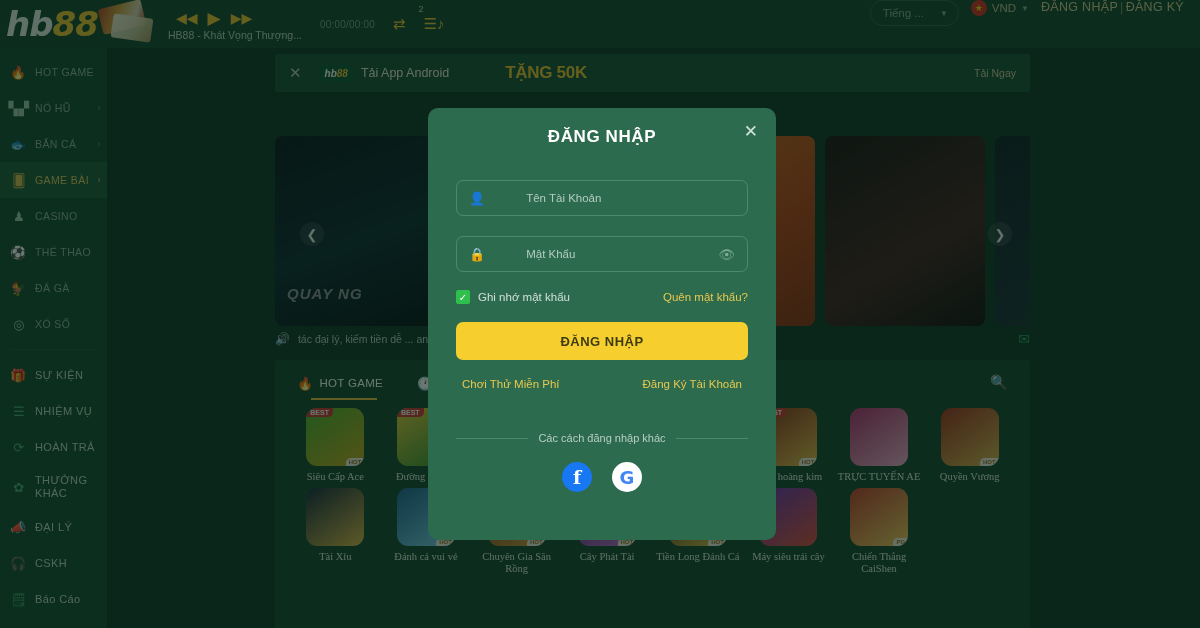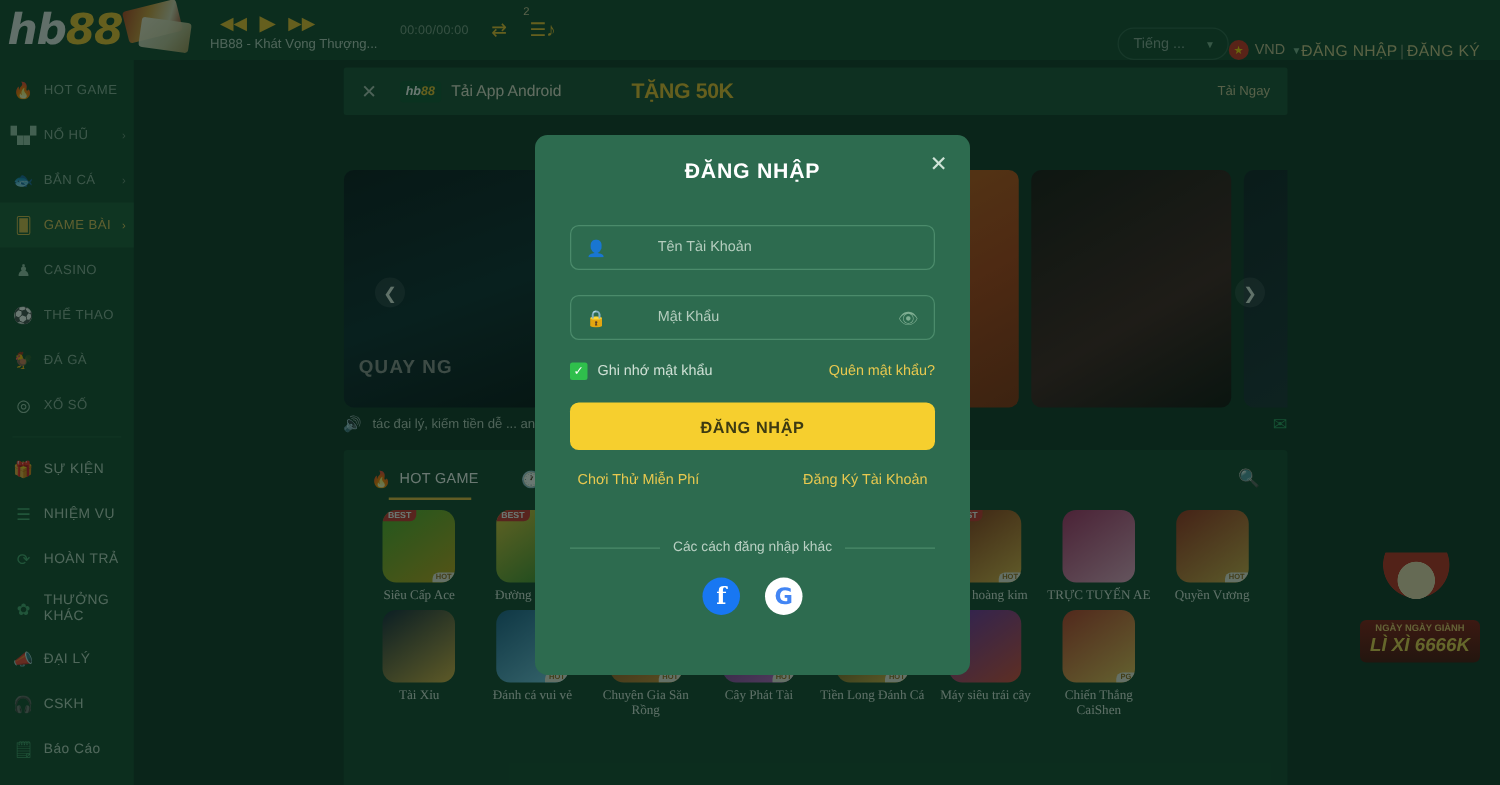--- a/index.html
+++ b/index.html
@@ -41,21 +41,21 @@
   .player-meta { display:flex; gap:14px; font-size:10.5px; color:#9fb8a6; padding-left:2px; }
   .track-name { color:#bcd0c2; }
   .track-time { color:#7f9c88; font-size:10px; letter-spacing:.2px;}
 
   .player-right { display:flex; align-items:center; gap:18px; margin-left:18px; height:48px; }
   .loop-icon { color:#f2c02e; font-size:15px; }
   .queue-wrap { position:relative; color:#f2c02e; font-size:15px; }
   .queue-badge { position:absolute; top:-11px; left:-5px; font-size:9px; color:#d7c89b; }
 
   .topbar-right {
-    margin-left:auto; display:flex; align-items:flex-end; padding-right:16px; height:48px;
+    margin-left:auto; display:flex; align-items:flex-start; gap:12px; padding-right:16px; height:48px;
   }
   .lang-select {
     display:flex; align-items:center; gap:16px;
     border:1px solid #31604a; border-radius:14px; height:26px; padding:0 10px 0 12px;
     color:#8ea99a; font-size:11.5px; cursor:pointer;
   }
   .caret { font-size:8px; color:#7fae92; }
   .cur-select { display:flex; align-items:center; gap:5px; cursor:pointer; }
   .flag {
     width:16px; height:16px; border-radius:50%; background:#d52b1e;
@@ -106,21 +106,21 @@
   
   .carousel { position:absolute; top:56px; left:168px; width:755px; height:252px; overflow:hidden; }
   .car-track { position:absolute; top:32px; left:0; height:190px; display:flex; gap:10px; }
   .car-slide { width:160px; height:190px; border-radius:8px; flex:none; filter:brightness(.62); }
   .car-slide.main { width:200px; filter:none; }
   .s1 { background: linear-gradient(160deg,#0d1b2a,#143a4a 55%,#0a1420); position:relative; }
   .s2 { background: linear-gradient(150deg,#7a0d12,#c01a22 45%,#4a0509); }
   .s3 { background: linear-gradient(150deg,#d06a1a,#b83c12 60%,#8c2a0c); position:relative; }
   .s4 { background: linear-gradient(150deg,#2a1418,#6b2a30 60%,#1a0c10); }
   .s5 { background: linear-gradient(150deg,#1a2a3a,#2e4a5e); }
-  .car-cap { position:absolute; bottom:24px; left:12px; color:#e8e8e8; font-size:15px; font-weight:700; letter-spacing:1px; }
+  .car-cap { position:absolute; bottom:24px; left:12px; color:#e8e8e8; font-size:15px; font-weight:700; letter-spacing:1px;font-style:italic; }
   .car-cap2 { position:absolute; top:14px; left:14px; color:#e8c24a; font-size:13px; font-weight:800; }
   .god {
     position:absolute; left:18px; top:10px; width:164px; height:170px;
     background: radial-gradient(circle at 45% 32%, #f3d98a 0 12%, transparent 13%),
                 radial-gradient(circle at 48% 20%, #c0241b 0 18%, transparent 19%);
   }
   .god66 { position:absolute; bottom:6px; left:28px; font-size:62px; font-weight:900; color:#e4b444; font-family:"DejaVu Sans", sans-serif; line-height:.8; }
   .car-arrow {
     position:absolute; top:118px; width:24px; height:24px; border-radius:50%;
     background:rgba(255,255,255,.10); color:#e7efe9; font-size:13px;
@@ -482,27 +482,20 @@
           <div class="gthumb" style="background:linear-gradient(145deg,#c23a2a,#f0c85a)">
             <span class="gtag">PG</span>
           </div>
           <div class="glabel">Chiến Thắng CaiShen</div>
         </div>
       </div>
 
     </div>
   </div>
 
-  <div class="lixi">
-    <div class="lixi-char"></div>
-    <div class="lixi-pill">
-      <div class="lixi-l1">NGÀY NGÀY GIÀNH</div>
-      <div class="lixi-l2">LÌ XÌ 6666K</div>
-    </div>
-  </div>
 
   <div class="overlay"></div>
 
   <div class="modal">
     <div class="m-title">ĐĂNG NHẬP</div>
     <div class="m-close">✕</div>
 
     <div class="field f1">
       <span class="f-ico">👤</span>
       <span class="f-ph">Tên Tài Khoản</span>

